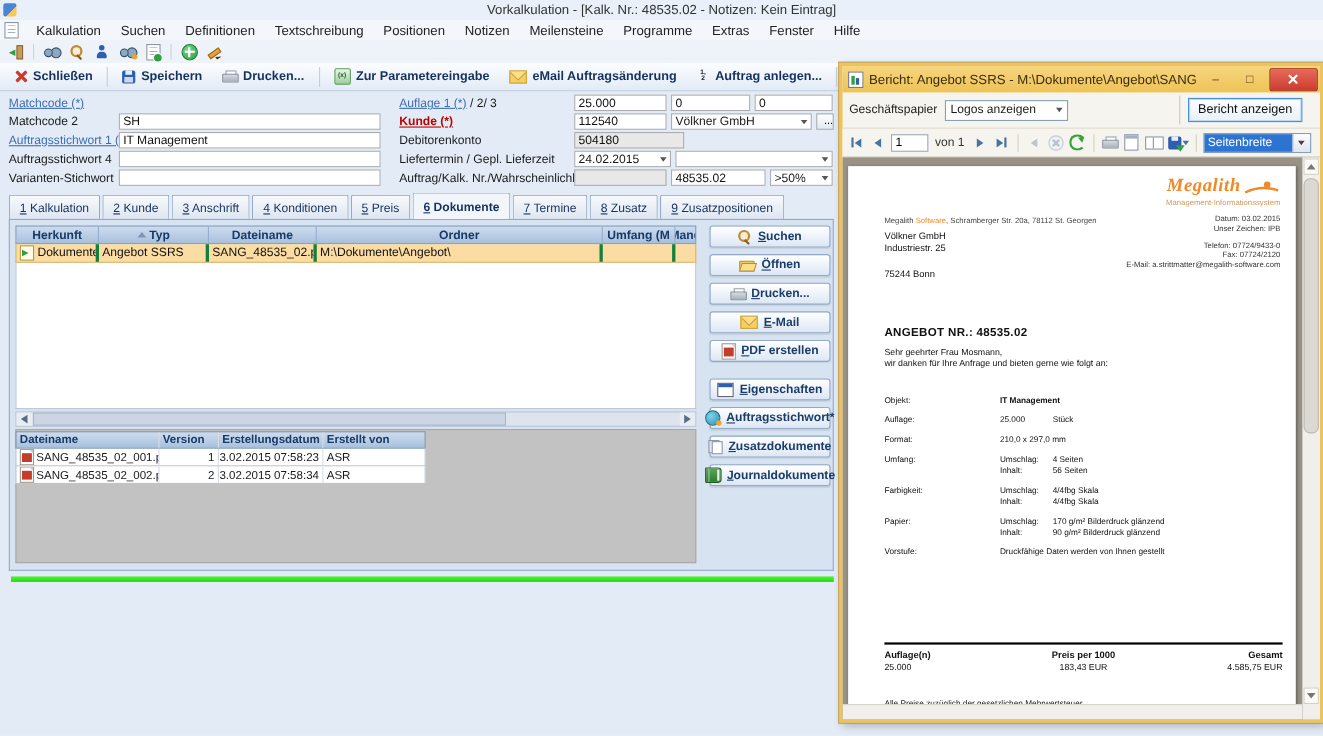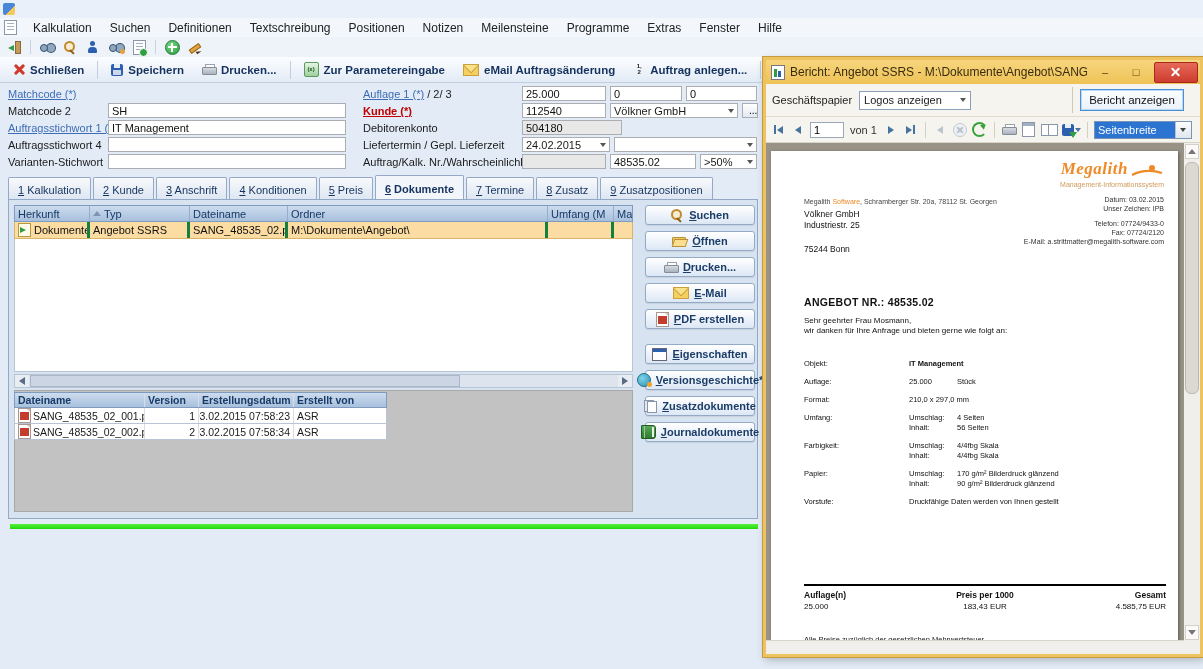--- a/index.html
+++ b/index.html
@@ -32,21 +32,21 @@
   
   .tabstrip{position:absolute;top:178px;left:8px;height:21px;display:flex;align-items:flex-end;gap:2px;}
   .tab{height:19px;padding:2px 9px 0;background:linear-gradient(#f8fafc,#dde6f2);border:1px solid #95a9c6;border-bottom:0;border-radius:2px 2px 0 0;font-size:11px;color:#15325e;display:flex;align-items:center;}
   .tab span{display:block;}
   .tab span::first-letter{text-decoration:underline;}
   .tab.active{background:#f2f6fb;height:21px;font-weight:bold;z-index:3;}
   
   .panel{position:absolute;top:199px;left:8px;width:750px;height:320px;background:#d8e3f1;border:1px solid #93a9c6;box-sizing:border-box;z-index:2;}
   .dtable{position:absolute;top:5px;left:5px;width:619px;}
   .dhead{display:flex;height:17px;background:linear-gradient(#cddcee,#a8c0dd);border:1px solid #7f9cc0;box-sizing:border-box;}
-  .dh{font-weight:normal;color:#173a66;font-size:11px;padding:1px 3px;border-right:1px solid #96aecd;display:flex;align-items:center;gap:3px;box-sizing:border-box;overflow:hidden;white-space:nowrap;}
+  .dh{font-weight:bold;color:#173a66;font-size:11px;padding:1px 3px;border-right:1px solid #96aecd;display:flex;align-items:center;gap:3px;box-sizing:border-box;overflow:hidden;white-space:nowrap;justify-content:center;}
   .drow{display:flex;height:17px;background:#fbdca2;border:1px solid #d8b36a;border-top:0;box-sizing:border-box;}
   .dc{font-size:11px;padding:1px 3px;border-right:3px solid #15803d;display:flex;align-items:center;gap:3px;box-sizing:border-box;overflow:hidden;white-space:nowrap;color:#111;}
   .c0{width:75px;}.c1{width:100px;}.c2{width:98px;}.c3{width:260px;}.c4{width:66px;}.c5{width:18px;border-right:0;}
   .dempty{height:133px;background:#fff;border:1px solid #b9c4d4;border-top:0;box-sizing:border-box;}
   .sortup{width:0;height:0;border-left:4px solid transparent;border-right:4px solid transparent;border-bottom:5px solid #7d94b5;}
   .hscroll{position:absolute;top:174px;left:5px;width:619px;height:14px;display:flex;background:#dde4ee;border:1px solid #b9c4d4;box-sizing:border-box;}
   .sarr{width:14px;display:flex;align-items:center;justify-content:center;color:#5a6b82;background:#e8edf4;}
   .strack{flex:1;position:relative;}
   .sthumb{position:absolute;left:1px;top:0;bottom:0;width:430px;background:#cbd5e3;border:1px solid #a9b6c9;box-sizing:border-box;}
   .grayarea{position:absolute;top:190px;left:5px;width:619px;height:122px;background:#c2c2c2;border:1px solid #a8a8a8;box-sizing:border-box;}
@@ -202,20 +202,21 @@
   .ic-save::before{content:"";position:absolute;top:0;left:3px;width:6px;height:4px;background:#e8eef6;}
   .ic-save::after{content:"";position:absolute;bottom:-2px;right:-3px;border-left:4px solid transparent;border-right:4px solid transparent;border-top:6px solid #2f9e44;}
 </style>
 </head>
 <body>
 
 <div id="app">
 
   <div class="titlebar">
     <span class="ic-app"></span>
+    <span class="title">Vorkalkulation - [Kalk. Nr.: 48535.02 - Notizen: Kein Eintrag]</span>
   </div>
 
   <div class="menubar">
     <span class="ic ic-doc mb-icon"></span>
     <span class="menu-item">Kalkulation</span>
     <span class="menu-item">Suchen</span>
     <span class="menu-item">Definitionen</span>
     <span class="menu-item">Textschreibung</span>
     <span class="menu-item">Positionen</span>
     <span class="menu-item">Notizen</span>
@@ -475,21 +476,21 @@
       <button class="sbtn">
           <span class="ic ic-pdf"></span>
           <span class="sl">PDF erstellen</span>
         </button>
       <button class="sbtn gap">
           <span class="ic ic-props"></span>
           <span class="sl">Eigenschaften</span>
         </button>
       <button class="sbtn">
           <span class="ic ic-globe"></span>
-          <span class="sl">Versionsgeschichte*</span>
+          <span class="sl">Auftragsstichwort*</span>
         </button>
       <button class="sbtn">
           <span class="ic ic-copy"></span>
           <span class="sl">Zusatzdokumente</span>
         </button>
       <button class="sbtn">
           <span class="ic ic-journal"></span>
           <span class="sl">Journaldokumente</span>
         </button>
     </div>

